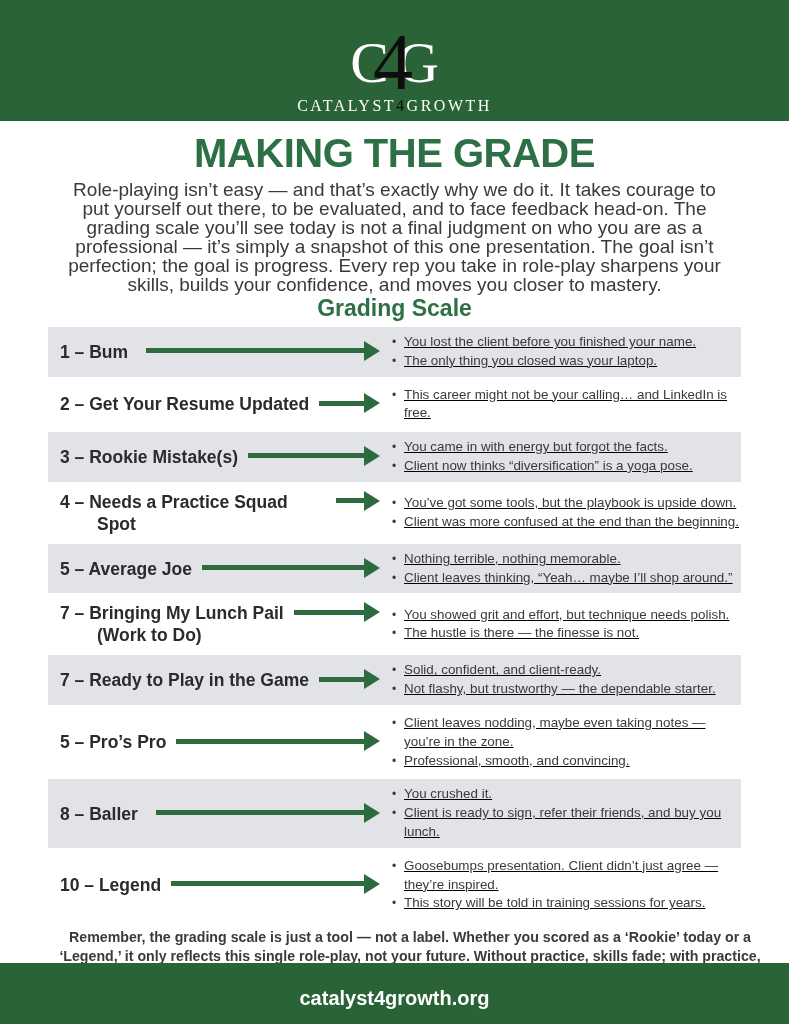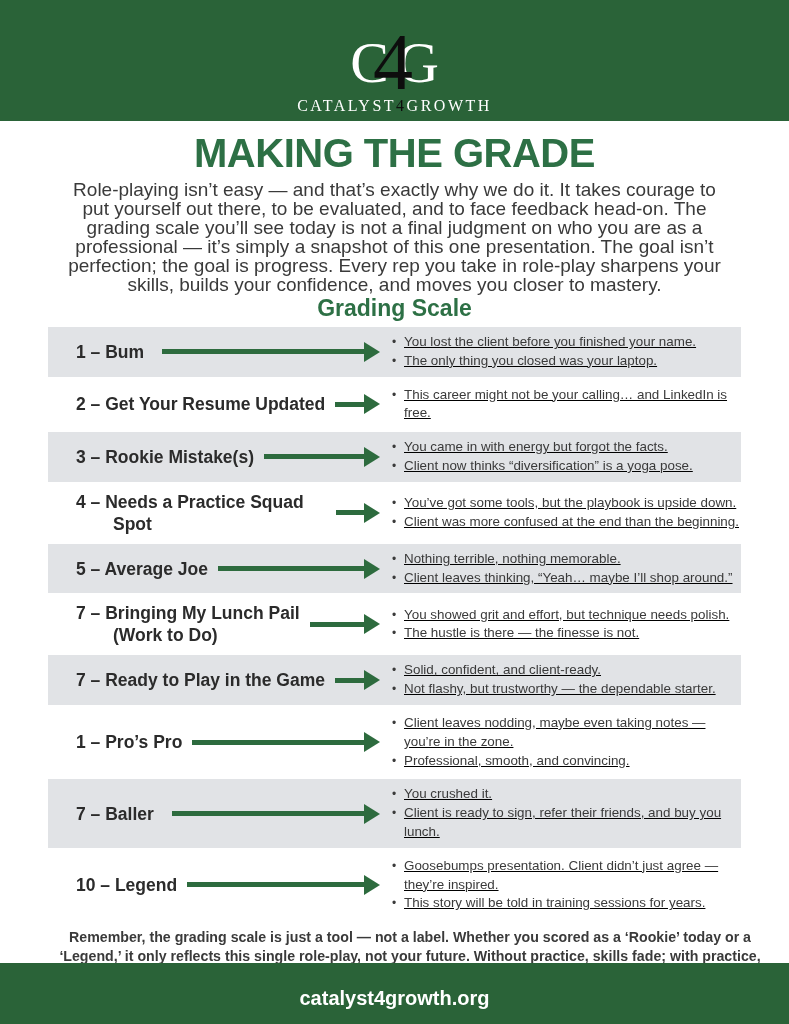--- a/index.html
+++ b/index.html
@@ -46,21 +46,21 @@
     font-size:23px; line-height:28px; font-weight:bold;
   }
 
   .scale-list { margin-top:5px; }
   .row {
     display:flex; align-items:center; margin-bottom:3px;
     padding:6px 0; min-height:36px;
   }
   .row.gray { background:var(--row-gray,#e1e3e6); }
   .row-left {
-    flex:0 0 332px; display:flex; align-items:center; padding-left:28px;
+    flex:0 0 332px; display:flex; align-items:flex-start; padding-left:12px;
   }
   .row-label {
     font-size:17.5px; font-weight:bold; color:#2b2b2b; line-height:22px;
     white-space:pre-line; padding-left:37px; text-indent:-37px;
   }
   .arrow { flex:1; display:flex; align-items:center; margin:0 0 0 10px; min-width:44px; }
   .arrow-line { flex:1; height:5px; background:var(--arrow,#2d6b3e); }
   .arrow-head {
     width:0; height:0;
     border-top:10px solid transparent; border-bottom:10px solid transparent;
@@ -200,36 +200,36 @@
       </div>
     </div>
     <ul class="bullets">
             <li>Solid, confident, and client-ready.</li>
             <li>Not flashy, but trustworthy — the dependable starter.</li>
           </ul>
   </div>
 
   <div class="row white">
     <div class="row-left">
-      <div class="row-label">1 – Pro’s Pro</div>
+      <div class="row-label">5 – Pro’s Pro</div>
       <div class="arrow">
         <span class="arrow-line"></span>
         <span class="arrow-head"></span>
       </div>
     </div>
     <ul class="bullets">
             <li>Client leaves nodding, maybe even taking notes —
 you’re in the zone.</li>
             <li>Professional, smooth, and convincing.</li>
           </ul>
   </div>
 
   <div class="row gray">
     <div class="row-left">
-      <div class="row-label">7 – Baller</div>
+      <div class="row-label">8 – Baller</div>
       <div class="arrow">
         <span class="arrow-line"></span>
         <span class="arrow-head"></span>
       </div>
     </div>
     <ul class="bullets">
             <li>You crushed it.</li>
             <li>Client is ready to sign, refer their friends, and buy you lunch.</li>
           </ul>
   </div>

